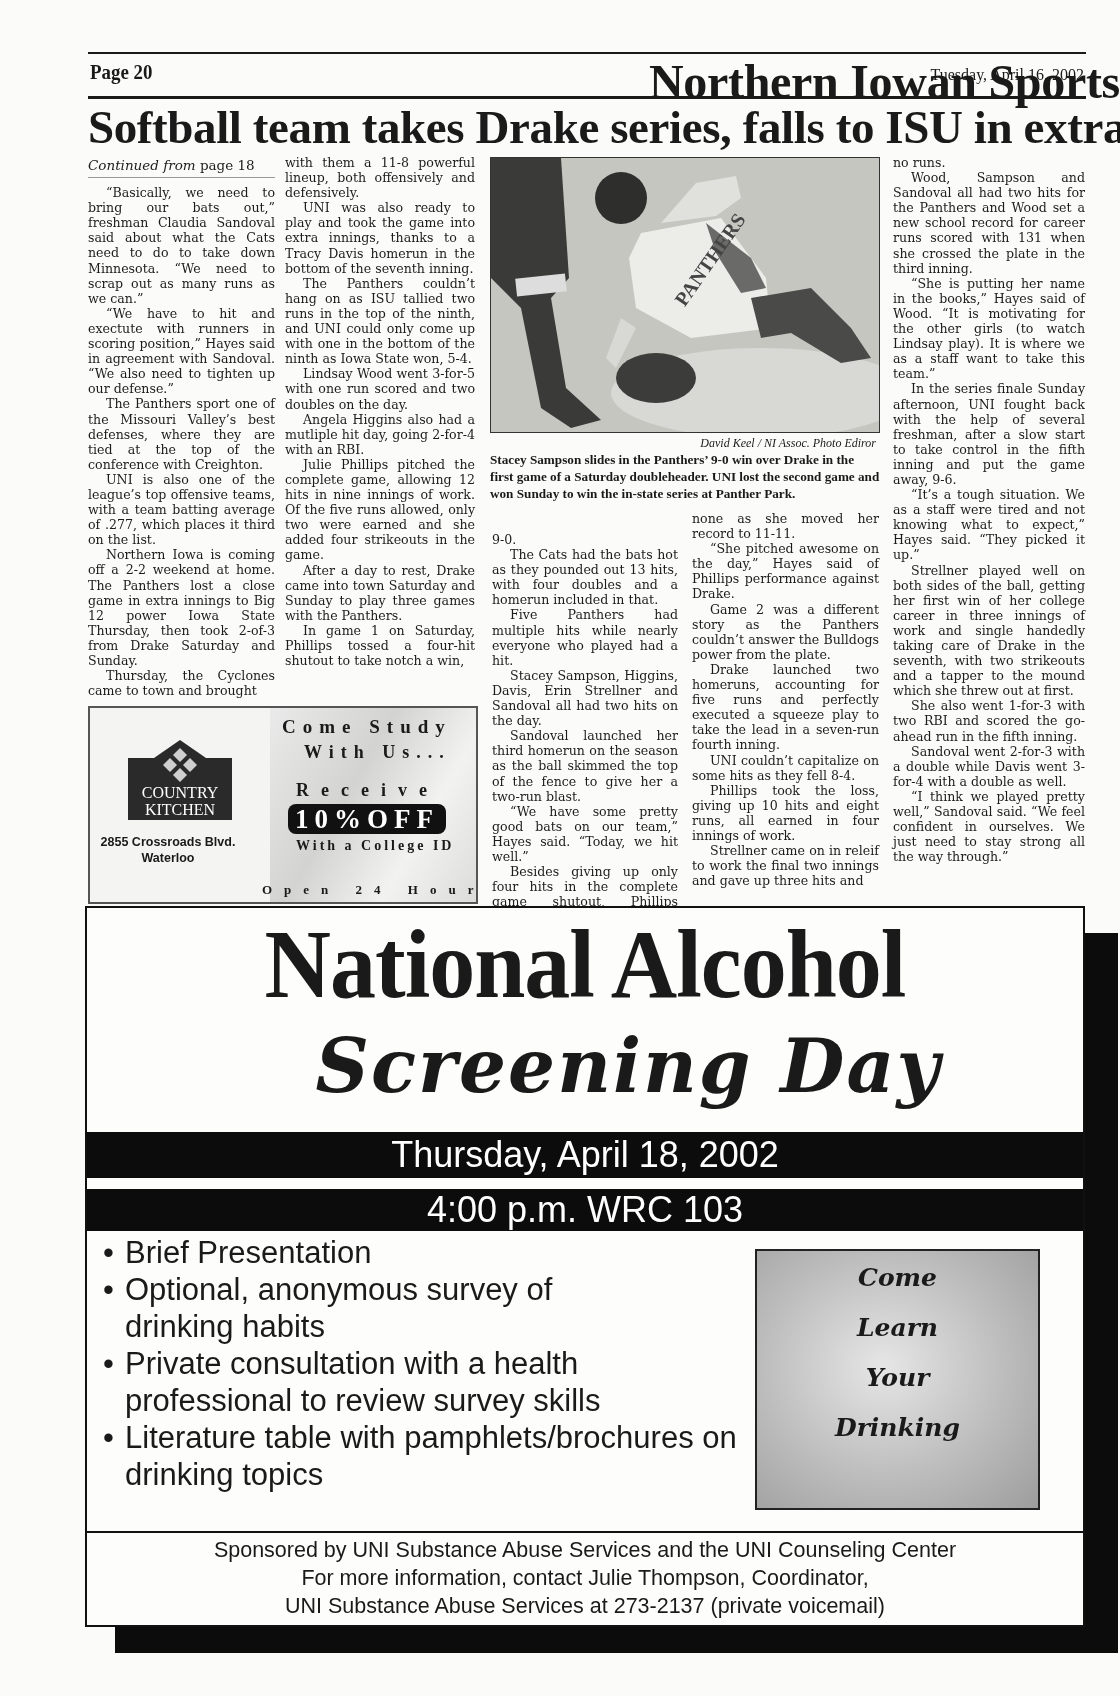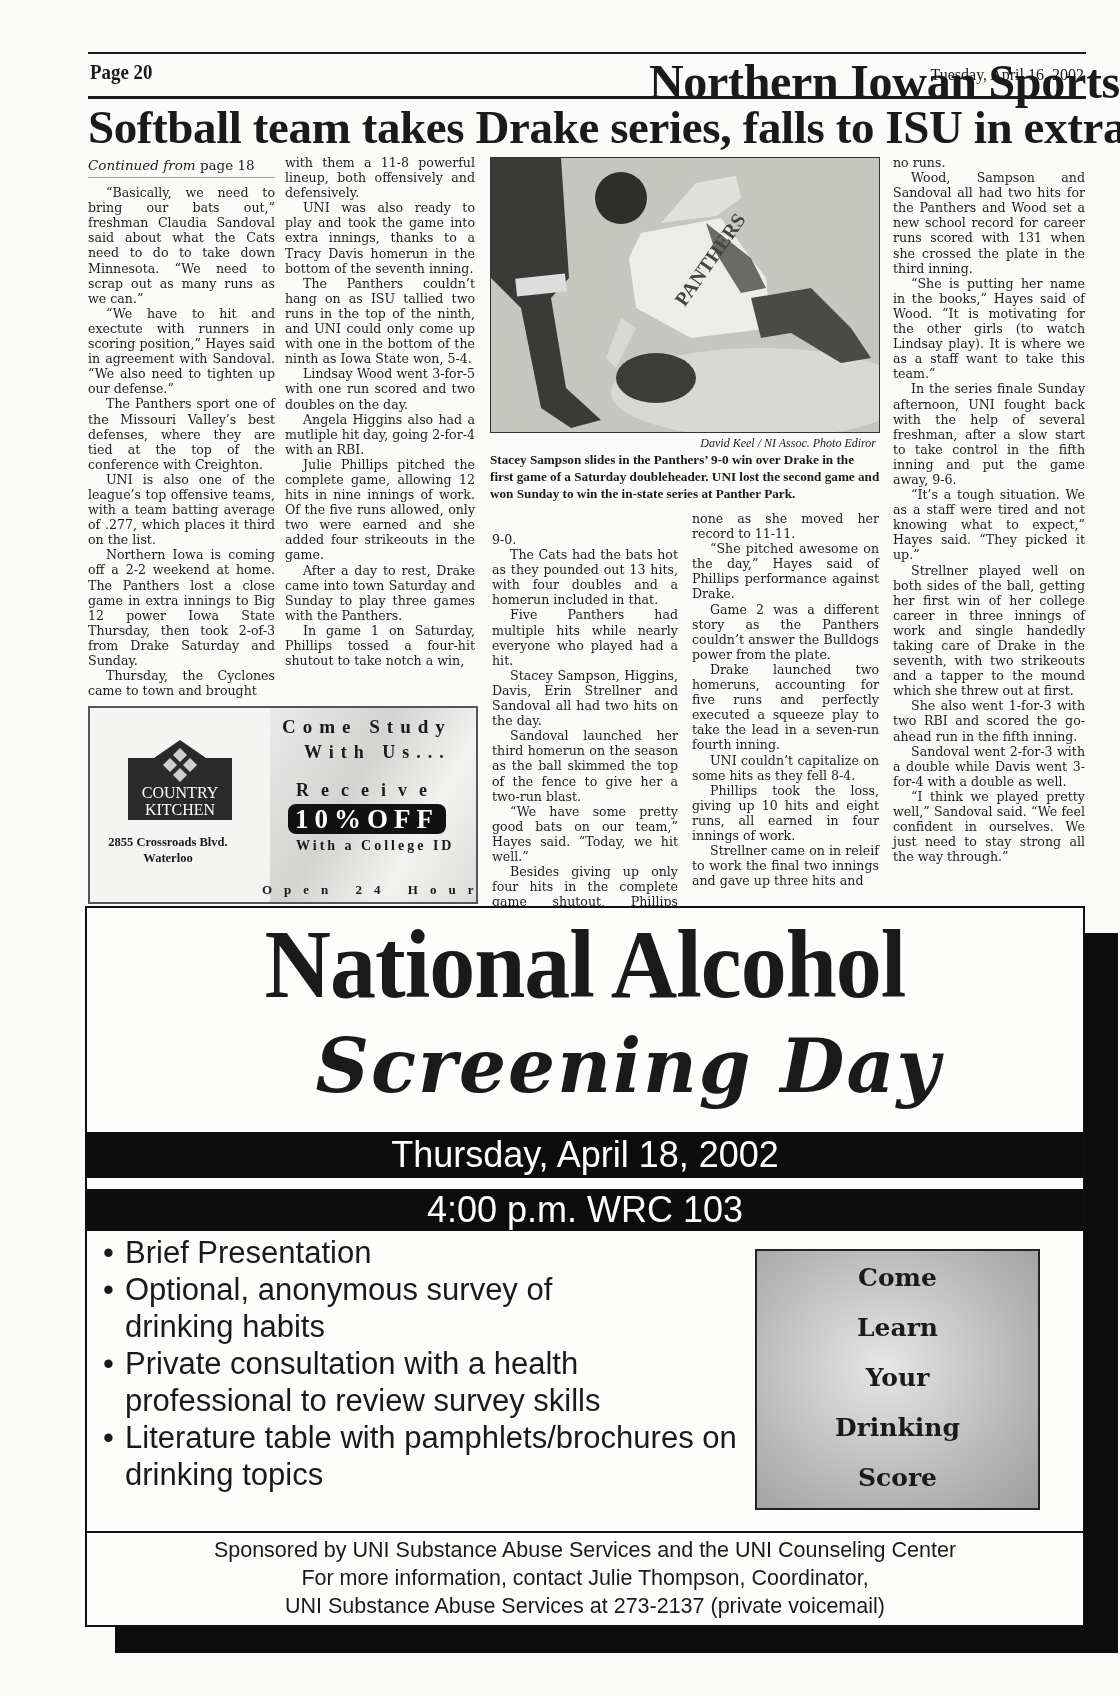--- a/index.html
+++ b/index.html
@@ -24,39 +24,39 @@
 
   .photo { left:490px; top:157px; width:388px; height:274px; border:1px solid #333; overflow:hidden;
     background: radial-gradient(ellipse at 60% 40%, #d8d8d4 0%, #b9b9b4 55%, #8f8f8a 100%); }
   .credit { left:490px; width:386px; top:436px; text-align:right; font-family:"Liberation Serif", serif; font-style:italic; font-size:12px; }
   .caption { left:490px; width:390px; top:451px; font-family:"Liberation Serif", serif; font-weight:bold; font-size:13.2px; line-height:17px; }
 
   
   .ck { left:88px; top:706px; width:386px; height:194px; border:2px solid #555; background:#f4f4f2; overflow:hidden; }
   .ck-right { position:absolute; left:180px; top:0; width:206px; height:194px; background:linear-gradient(120deg,#eaeaea 0%,#d3d3d1 40%,#f2f2f0 70%,#dcdcda 100%); }
   .ck-logo { position:absolute; left:34px; top:32px; width:112px; height:80px; }
-  .ck-addr { position:absolute; left:0; width:156px; top:126px; text-align:center; font-family:Liberation Serif, serif; font-weight:bold; font-size:12.5px; line-height:16px; }
+  .ck-addr { position:absolute; left:0; width:156px; top:126px; text-align:center; font-family:Liberation Sans, sans-serif; font-weight:bold; font-size:12.5px; line-height:16px; }
   .ck-line { position:absolute; font-family:"Liberation Serif", serif; font-weight:bold; letter-spacing:7px; white-space:nowrap; }
   .ck-off { position:absolute; left:198px; top:96px; width:158px; height:30px; background:#111; color:#fff; font-family:"Liberation Serif", serif; font-weight:bold; font-size:27px; letter-spacing:6px; text-align:center; line-height:30px;border-radius:8px; }
 
   
   .ad-shadow-r { left:1083px; top:933px; width:35px; height:720px; background:#0c0c0c; }
   .ad-shadow-b { left:115px; top:1625px; width:1003px; height:28px; background:#0c0c0c; }
   .ad { left:85px; top:906px; width:996px; height:717px; border:2px solid #111; background:#fdfdfb; }
   .ad-title { position:absolute; left:0; width:996px; top:6px; text-align:center; font-family:"Liberation Serif", serif; font-weight:bold; font-size:92px; line-height:100px; letter-spacing:-1px; transform:scaleY(1.05); }
   .ad-script { position:absolute; left:0; width:1083px; top:108px; text-align:center; font-family:"DejaVu Serif", serif; font-style:italic; font-weight:bold; font-size:74px; line-height:100px; letter-spacing:2px; }
   .ad-band { position:absolute; left:0; width:996px; background:#0c0c0c; color:#fff; text-align:center; font-family:"Liberation Sans", sans-serif; }
   .ad-date { top:224px; height:46px; font-size:36px; line-height:46px; }
   .ad-time { top:281px; height:42px; font-size:36px; line-height:42px; }
   .ad-bullets { position:absolute; left:12px; top:326px; width:700px; margin:0; padding:0; list-style:none; font-family:"Liberation Sans", sans-serif; font-size:31px; line-height:37px; }
   .ad-bullets li { padding-left:26px; position:relative; }
   .ad-bullets li::before { content:"\2022"; position:absolute; left:4px; top:0; }
   .ad-score { position:absolute; left:668px; top:341px; width:281px; height:257px; border:2px solid #222;
     background:radial-gradient(ellipse at 45% 45%, #e6e6e6 0%, #bdbdbd 55%, #9d9d9d 100%); }
-  .ad-score div { text-align:center; font-family:"DejaVu Serif", serif; font-weight:bold; font-size:25px; line-height:50px; }
+  .ad-score div { text-align:center; font-family:"DejaVu Serif", serif; font-style:italic; font-weight:bold; font-size:25px; line-height:50px; }
   .ad-sep { position:absolute; left:0; width:996px; top:623px; height:2px; background:#111; }
   .ad-footer { position:absolute; left:0; width:996px; top:628px; text-align:center; font-family:"Liberation Sans", sans-serif; font-size:21.5px; line-height:28px; }
 </style>
 </head>
 <body>
 
 <div class="rule" style="top:52px;height:2px;"></div>
 <div class="abs mast-page">Page 20</div>
 <div class="abs mast-title">Northern Iowan Sports</div>
 <div class="abs mast-date">Tuesday, April 16, 2002</div>
@@ -173,21 +173,20 @@
     <li>Brief Presentation</li>
     <li style="width:470px;">Optional, anonymous survey of drinking habits</li>
     <li style="width:530px;">Private consultation with a health professional to review survey skills</li>
     <li style="width:660px;">Literature table with pamphlets/brochures on drinking topics</li>
   </ul>
   <div class="ad-score">
     <div style="margin-top:2px;">Come</div>
     <div>Learn</div>
     <div>Your</div>
     <div>Drinking</div>
-    <div>Score</div>
   </div>
   <div class="ad-sep"></div>
   <div class="ad-footer">
     <div>Sponsored by UNI Substance Abuse Services and the UNI Counseling Center</div>
     <div>For more information, contact Julie Thompson, Coordinator,</div>
     <div>UNI Substance Abuse Services at 273-2137 (private voicemail)</div>
   </div>
 </div>
 
 </body></html>

